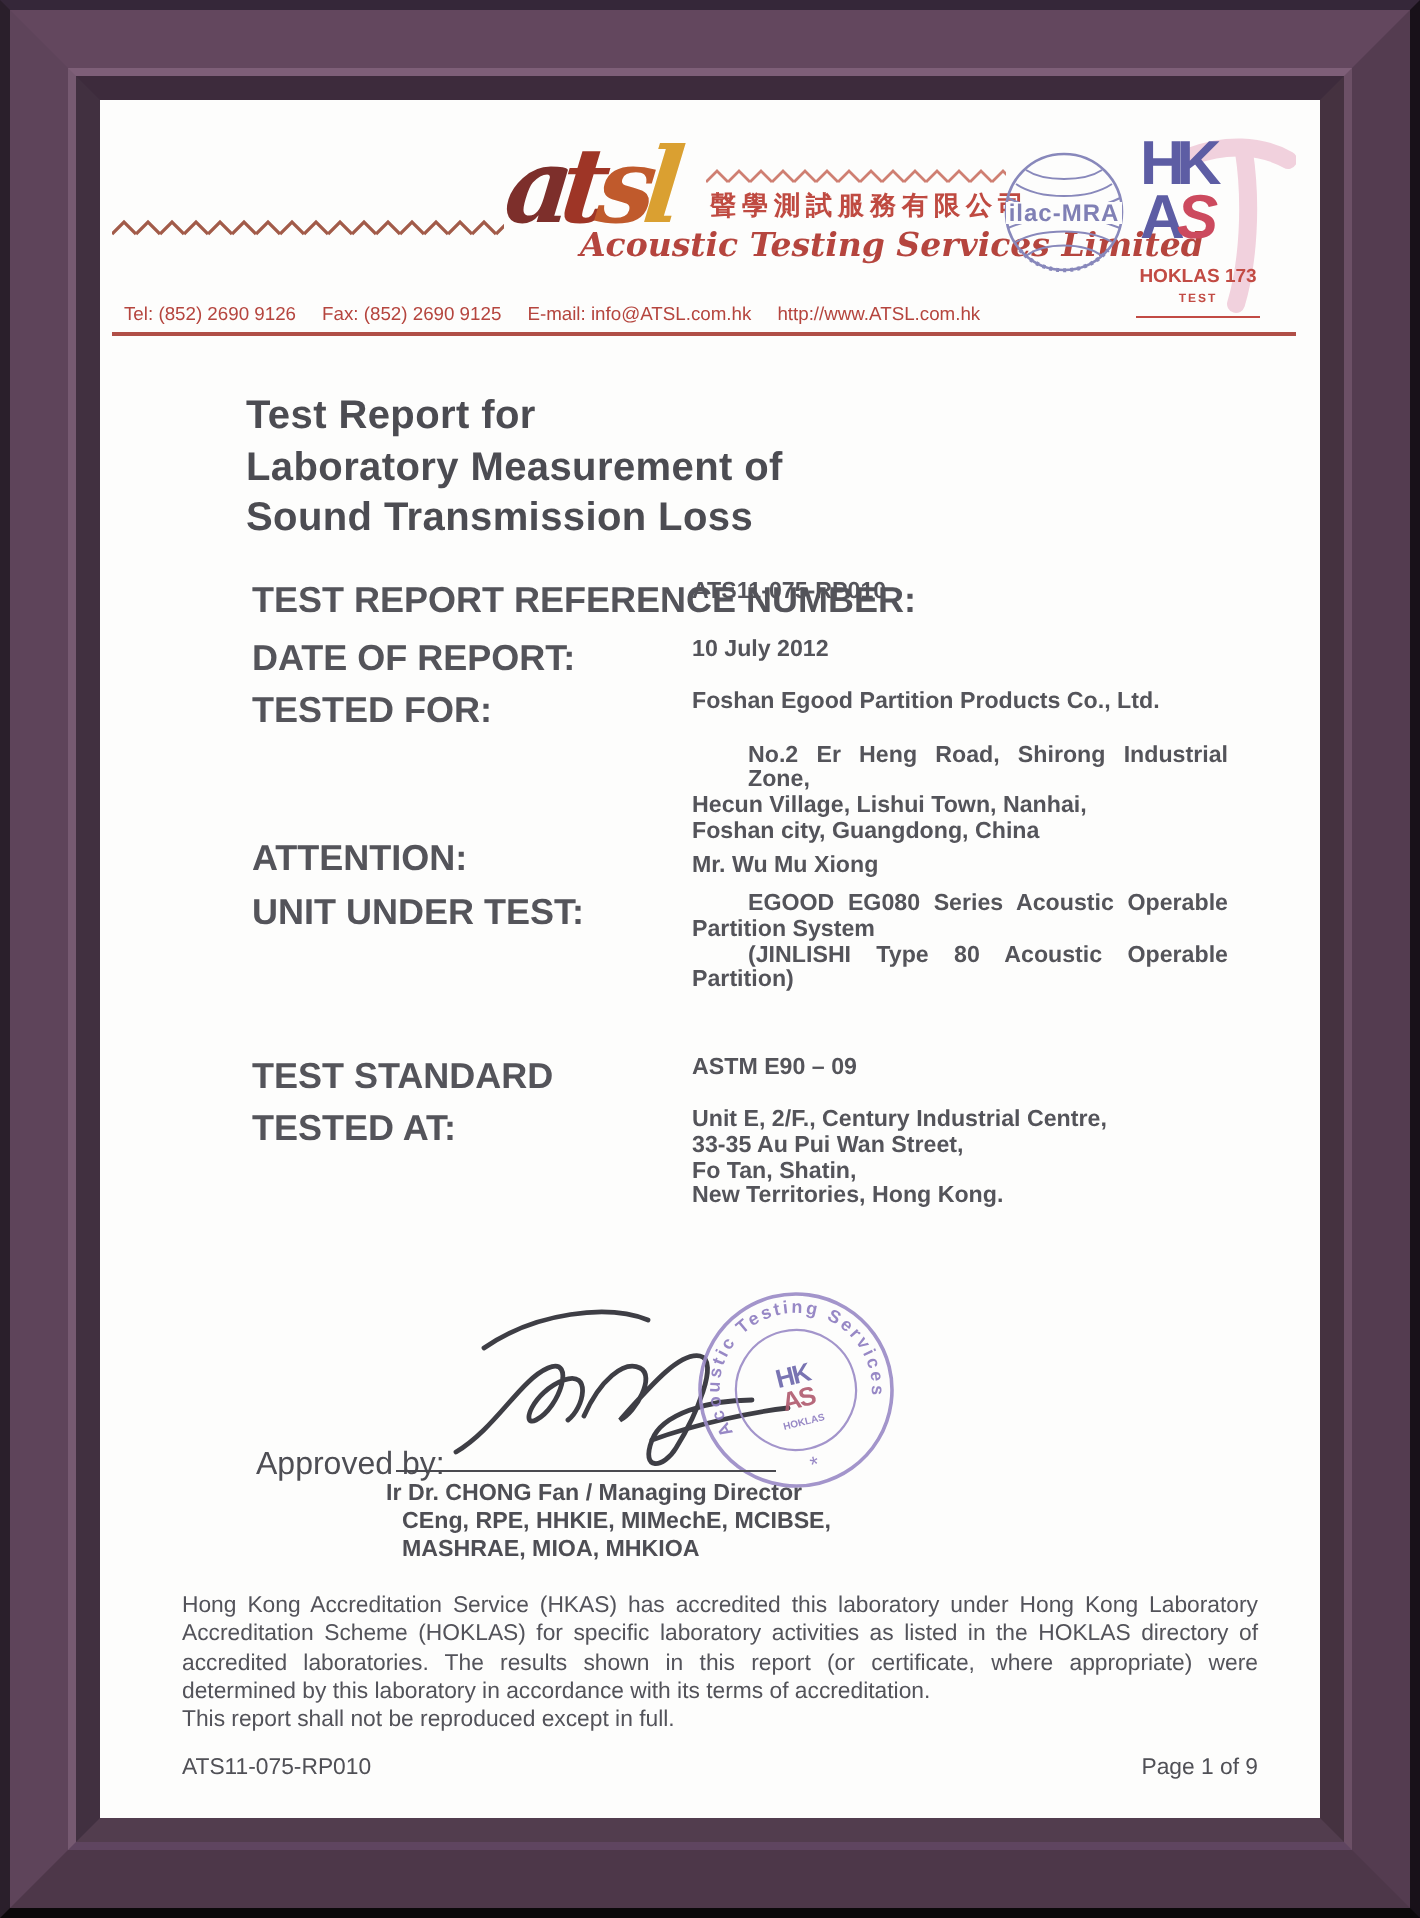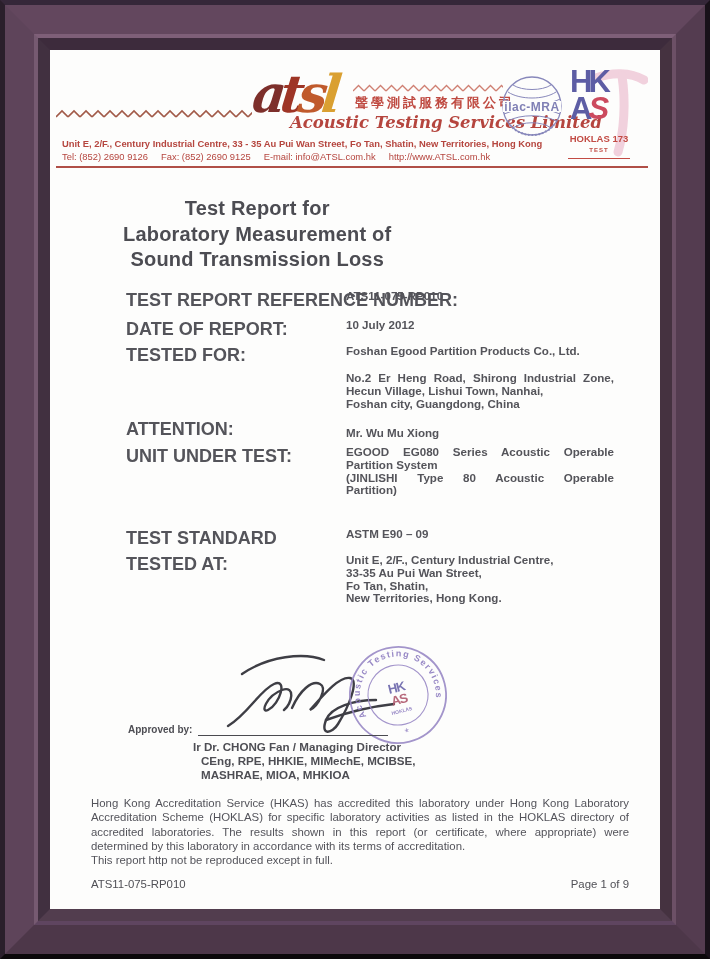--- a/index.html
+++ b/index.html
@@ -64,33 +64,33 @@
   .hkas .hoklas { position:absolute; left:0px; top:65px; width:62px;
               font-size:9.5px; font-weight:bold; color:#c24b44; text-align:center;
               border-bottom:1.5px solid #c24b44; padding-bottom:14px; white-space:nowrap; }
   .hkas .test { position:absolute; left:0px; top:79px; width:62px;
               font-size:6px; font-weight:bold; color:#c24b44; text-align:center;
               letter-spacing:1px; }
 
   
   .title { position:absolute; left:73px; top:146px;
            font-size:20px; line-height:25.5px; font-weight:bold;
-           color:#4c4c52; letter-spacing:.2px;text-align:center; }
+           color:#4c4c52; letter-spacing:.2px; }
 
   
   .flabel { position:absolute; left:76px;
             font-size:18px; font-weight:bold; color:#54545a; white-space:nowrap; }
   .fvalue { position:absolute; left:296px; width:268px;
             font-size:11.6px; font-weight:bold; color:#54545a; line-height:12.2px; }
-  .stretch { text-align:justify; text-align-last:justify; }
+  .stretch { text-align:justify; text-align-last:justify;margin-left:28px; }
   .mline div { margin-bottom:0.6px; }
 
   
   .approved-by { position:absolute; left:78px; top:674px;
-            font-size:10px; font-weight:bold; color:#4e4e54; }
+            font-size:16px; font-weight:normal; color:#4e4e54; }
   .sig { position:absolute; left:158px; top:598px; }
   .sig-line { position:absolute; left:148px; top:685px; width:190px; height:0;
             border-top:1.6px solid #4a4a50; }
   .stamp { position:absolute; left:296px; top:593px; transform:rotate(-14deg); opacity:.9; }
   .sig-name  { position:absolute; left:143px; top:690px;
             font-size:11.6px; font-weight:bold; color:#4e4e54; }
   .sig-qual1 { position:absolute; left:151px; top:704px;
             font-size:11.6px; font-weight:bold; color:#4e4e54; }
   .sig-qual2 { position:absolute; left:151px; top:718px;
             font-size:11.6px; font-weight:bold; color:#4e4e54; }
@@ -156,21 +156,20 @@
         <svg class="tick" width="56" height="92" viewBox="0 0 56 92">
           <path d="M4,10 C20,4 38,4 52,12" fill="none" stroke="#eec3d3" stroke-width="9" stroke-linecap="round"></path>
           <path d="M30,8 C34,34 32,64 26,84" fill="none" stroke="#eec3d3" stroke-width="9" stroke-linecap="round"></path>
         </svg>
         <div class="hk">HK</div>
         <div class="as"><span>A</span><span class="s-red">S</span></div>
         <div class="hoklas">HOKLAS 173</div>
         <div class="test">TEST</div>
       </div>
 
-      <div class="hdr-addr">Unit E, 2/F., Century Industrial Centre, 33 - 35 Au Pui Wan Street, Fo Tan, Shatin, New Territories, Hong Kong</div>
       <div class="hdr-contact">Tel: (852) 2690 9126     Fax: (852) 2690 9125     E-mail: info@ATSL.com.hk     http://www.ATSL.com.hk</div>
       <div class="hdr-rule"></div>
 
       <div class="title">
         <div>Test Report for</div>
         <div>Laboratory Measurement of</div>
         <div>Sound Transmission Loss</div>
       </div>
 
       <div class="flabel" style="top:240px">TEST REPORT REFERENCE NUMBER:</div>
@@ -234,21 +233,21 @@
         <text x="52" y="94" text-anchor="middle" font-size="11" fill="#8d7cc0">*</text>
       </svg>
 
       <div class="approved-by">Approved by:</div>
       <div class="sig-line"></div>
       <div class="sig-name">Ir Dr. CHONG Fan / Managing Director</div>
       <div class="sig-qual1">CEng, RPE, HHKIE, MIMechE, MCIBSE,</div>
       <div class="sig-qual2">MASHRAE, MIOA, MHKIOA</div>
 
       <div class="accred">Hong Kong Accreditation Service (HKAS) has accredited this laboratory under Hong Kong Laboratory Accreditation Scheme (HOKLAS) for specific laboratory activities as listed in the HOKLAS directory of accredited laboratories. The results shown in this report (or certificate, where appropriate) were determined by this laboratory in accordance with its terms of accreditation.</div>
-      <div class="repro">This report http not be reproduced except in full.</div>
+      <div class="repro">This report shall not be reproduced except in full.</div>
       <div class="foot-row">
         <span>ATS11-075-RP010</span>
         <span>Page 1 of 9</span>
       </div>
 
     </div>
    </div>
   </div>
  </div>
 </div>

